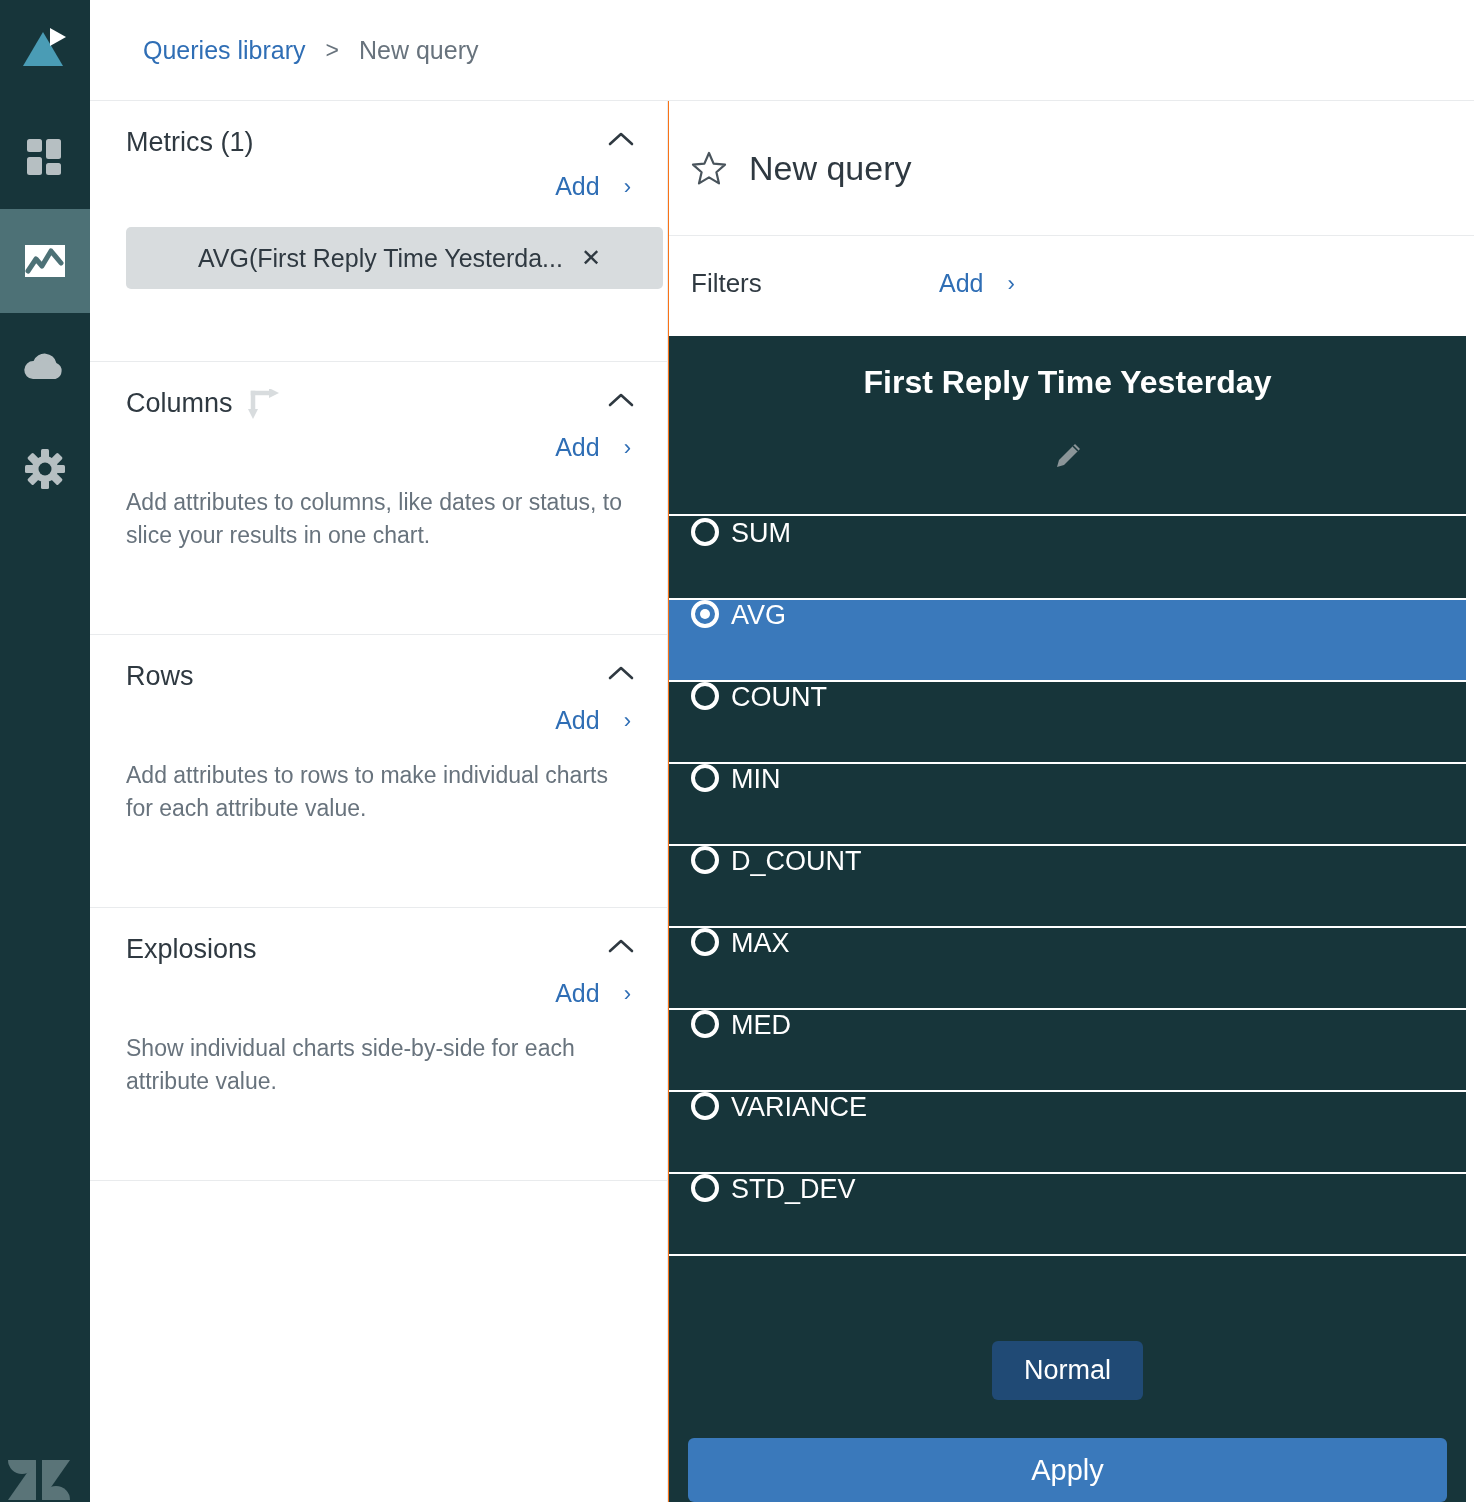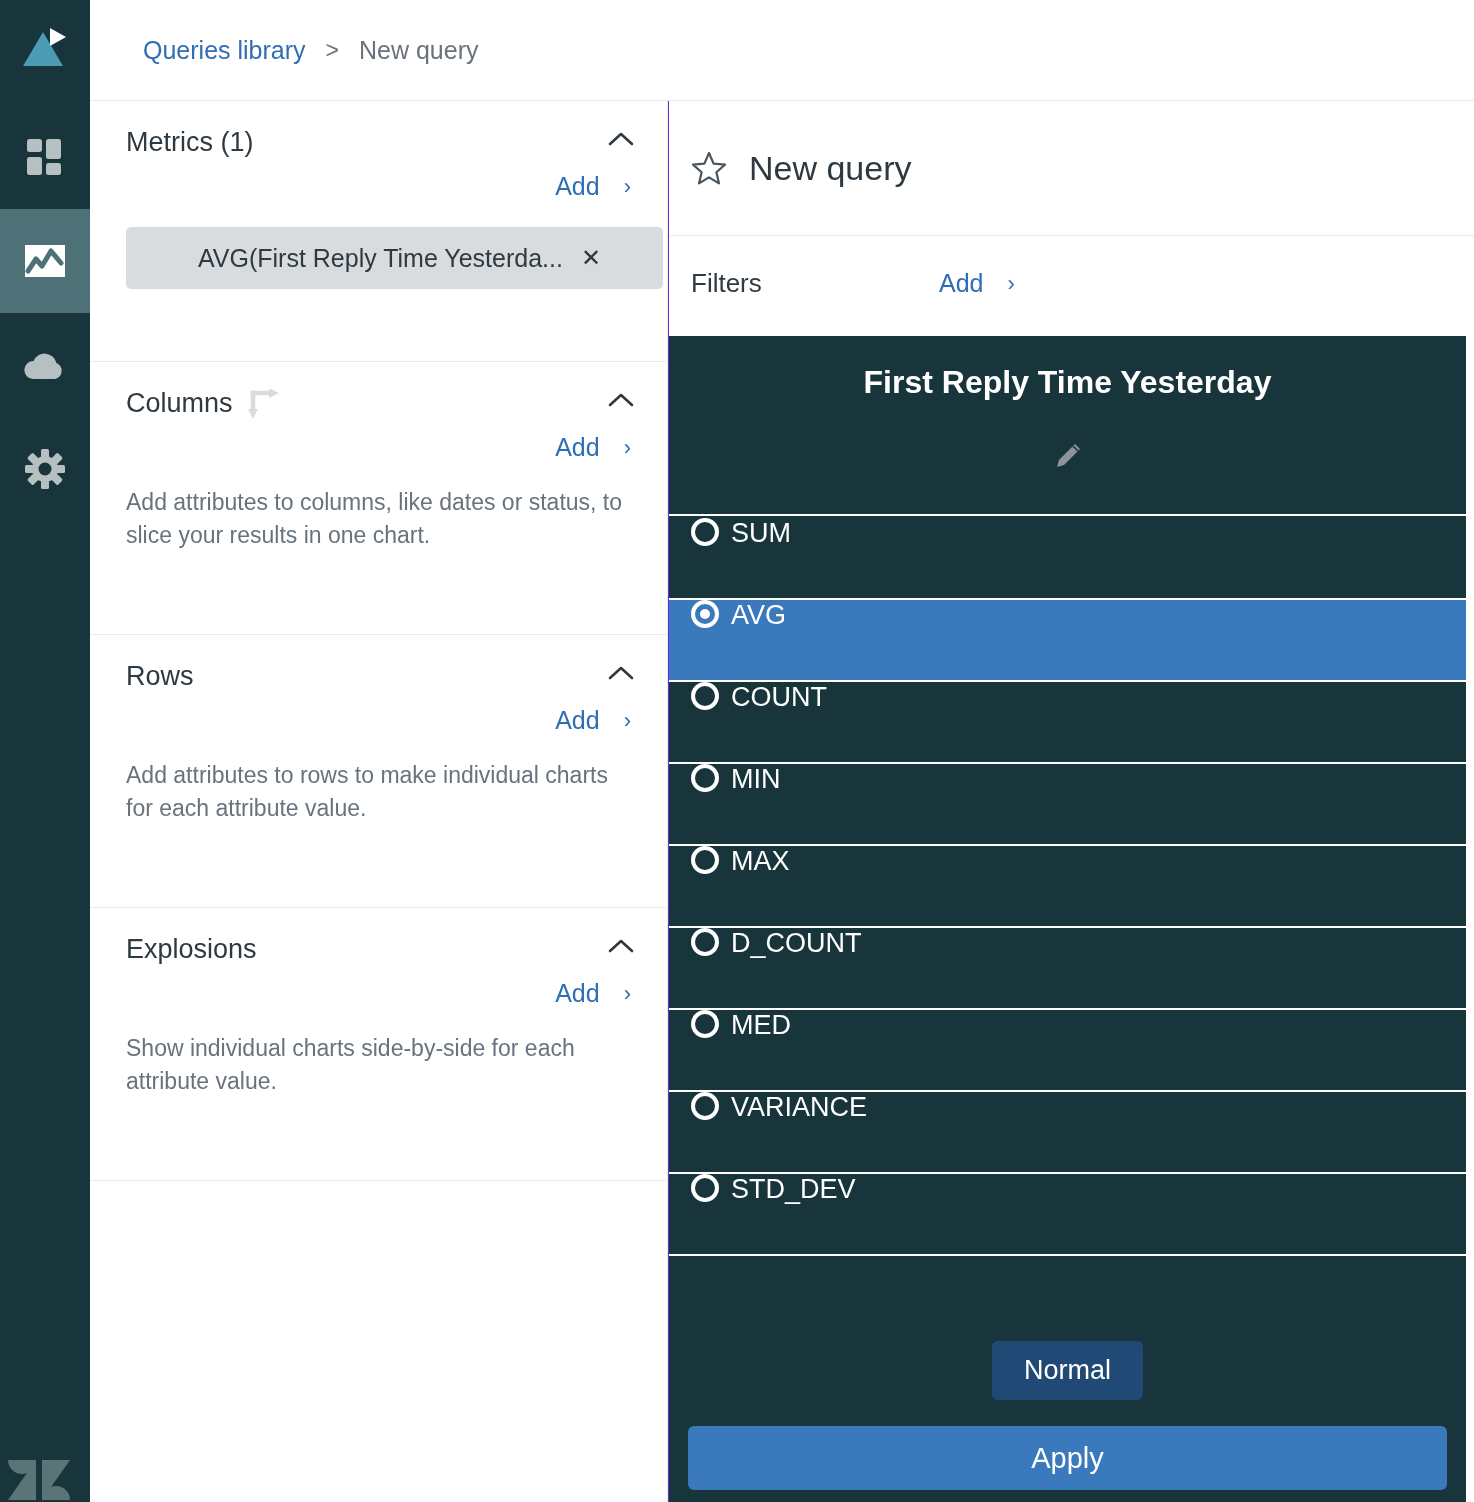--- a/index.html
+++ b/index.html
@@ -3,21 +3,21 @@
 <meta charset="utf-8">
 <title>Query builder</title>
 <style>
   * { box-sizing: border-box; margin: 0; padding: 0; }
   html, body {
     width: 1474px; height: 1502px;
     background: #ffffff;
     font-family: "Liberation Sans", sans-serif;
     overflow: hidden;
   }
-  #app { position: relative; width: 1474px; height: 1502px; background:#6d28d9; }
+  #app { position: relative; width: 1474px; height: 1502px; background:#f97316; }
 
   
   .rail {
     position: absolute; left: 0; top: 0; width: 90px; height: 1502px;
     background: #17353a;
   }
   .rail-logo {
     position: absolute; left: 0; top: 0; width: 90px; height: 95px;
     display: flex; align-items: center; justify-content: center;
   }
@@ -136,21 +136,21 @@
   .dp-footer {
     position:absolute; left:0; bottom: 0; width: 797px; height: 183px;
     display:flex; flex-direction: column; align-items:center;
   }
   .btn-normal {
     margin-top: 0px; background:#204a75; color:#fff; border:none; border-radius: 6px;
     font-family: "Liberation Sans", sans-serif;
     font-size: 27px; padding: 14px 32px; cursor:pointer;
   }
   .btn-apply {
-    margin-top: 26px; background:#3a79bb; color:#fff; border:none; border-radius: 6px;
+    margin-top: 38px; background:#3a79bb; color:#fff; border:none; border-radius: 6px;
     font-family: "Liberation Sans", sans-serif;
     font-size: 29px; width: 759px; height: 64px; cursor:pointer;
   }
   .dp-footer-inner { position:absolute; top: 22px; width: 100%; display:flex; flex-direction:column; align-items:center; }
 </style>
 </head>
 <body>
 
 <div id="app">
 
@@ -359,25 +359,25 @@
         <div class="dp-row">
           <span class="radio"></span>
           <span class="dp-label">COUNT</span>
         </div>
         <div class="dp-row">
           <span class="radio"></span>
           <span class="dp-label">MIN</span>
         </div>
         <div class="dp-row">
           <span class="radio"></span>
+          <span class="dp-label">D_COUNT</span>
+        </div>
+        <div class="dp-row">
+          <span class="radio"></span>
           <span class="dp-label">MAX</span>
-        </div>
-        <div class="dp-row">
-          <span class="radio"></span>
-          <span class="dp-label">D_COUNT</span>
         </div>
         <div class="dp-row">
           <span class="radio"></span>
           <span class="dp-label">MED</span>
         </div>
         <div class="dp-row">
           <span class="radio"></span>
           <span class="dp-label">VARIANCE</span>
         </div>
         <div class="dp-row">

